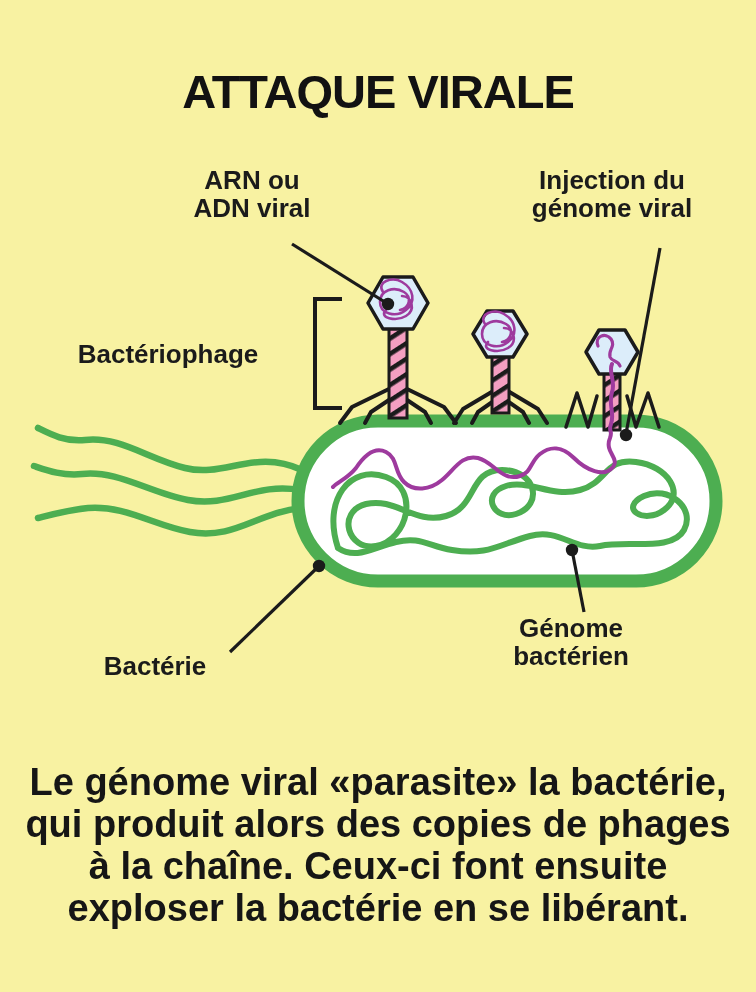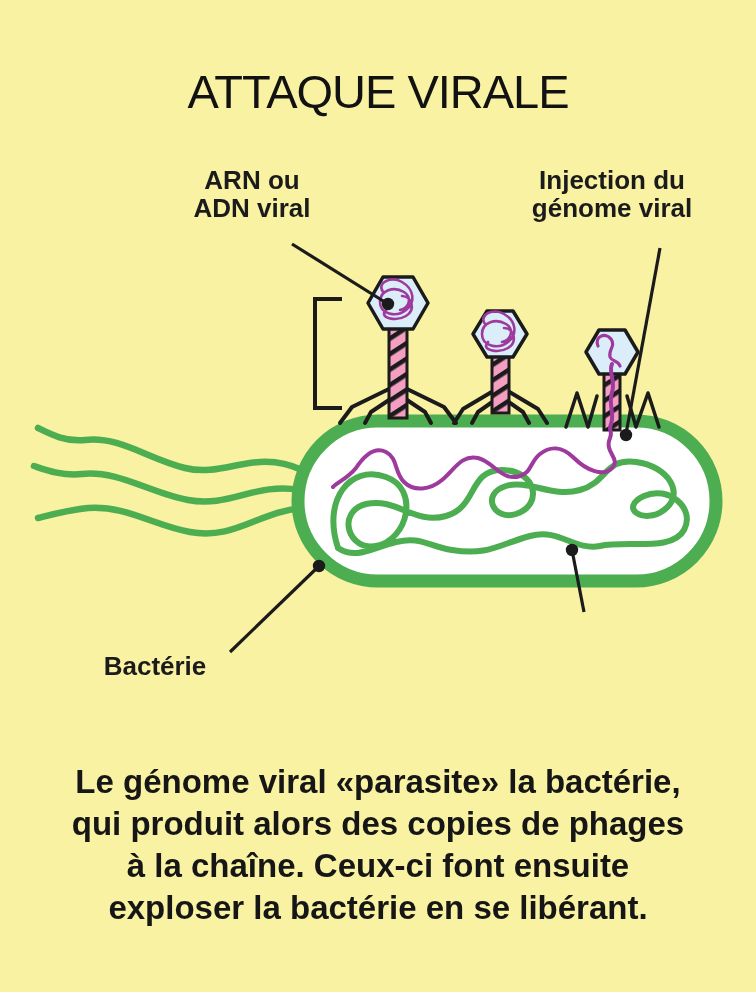--- a/index.html
+++ b/index.html
@@ -7,35 +7,35 @@
     --pink:#F49FC1; --headblue:#DCEDFA; --white:#ffffff;
   }
   html,body{margin:0;padding:0;}
   body{background:#e8e8e8;font-family:"Liberation Sans", sans-serif;}
   .canvas{
     position:relative;width:756px;height:992px;margin:0 auto;
     background:var(--bg);overflow:hidden;color:var(--ink);
   }
   .title{
     position:absolute;top:33px;left:0;right:0;text-align:center;
-    font-size:47px;font-weight:normal;letter-spacing:-1px;color:#121212;
+    font-size:47px;font-weight:bold;letter-spacing:-1px;color:#121212;
     font-family:"Liberation Sans", sans-serif;
   }
   .label{
     position:absolute;font-weight:bold;font-size:26px;line-height:1.06;
     color:var(--ink);white-space:pre-line;text-align:center;
   }
   .lbl-viral-genome{left:92px;top:167px;width:320px;}
   .lbl-injection{left:452px;top:167px;width:320px;}
   .lbl-bacteriophage{left:8px;top:341px;width:320px;}
   .lbl-bacteria{left:0px;top:634px;width:310px;margin-top:19px;}
   .lbl-bacterial-genome{left:421px;top:615px;width:300px;}
   .caption{
     position:absolute;left:20px;right:20px;top:761px;margin:0;
-    font-size:33px;font-weight:bold;line-height:42px;text-align:center;
+    font-size:38px;font-weight:bold;line-height:42px;text-align:center;
     white-space:pre-line;color:#161616;
   }
   svg.art{position:absolute;left:0;top:0;}
   .st-green{stroke:var(--green);fill:none;stroke-linecap:round;}
   .membrane{fill:var(--white);stroke:var(--green);stroke-width:13;}
   .genome{stroke:var(--green);stroke-width:6;fill:none;stroke-linecap:round;}
   .vgenome{stroke:var(--purple);fill:none;stroke-linecap:round;}
   .leg{stroke:var(--ink);stroke-width:4;fill:none;stroke-linecap:round;stroke-linejoin:round;}
   .leg3{stroke:var(--ink);stroke-width:3.5;fill:none;stroke-linecap:round;stroke-linejoin:round;}
   .tail{fill:url(#tailstripes);stroke:var(--ink);stroke-width:3;}
@@ -131,19 +131,22 @@
 
       <line class="pointer" x1="584" y1="612" x2="572" y2="550"></line>
       <circle class="pdot" cx="572" cy="550" r="6.2"></circle>
     </g>
   </svg>
 
   <div class="label lbl-viral-genome">ARN ou
 ADN viral</div>
   <div class="label lbl-injection">Injection du
 génome viral</div>
+  <div class="label lbl-bacteriophage">Bactériophage</div>
   <div class="label lbl-bacteria">Bactérie</div>
+  <div class="label lbl-bacterial-genome">Génome
+bactérien</div>
 
   <p class="caption">Le génome viral «parasite» la bactérie,
 qui produit alors des copies de phages
 à la chaîne. Ceux-ci font ensuite
 exploser la bactérie en se libérant.</p>
 </div>
 
 </body></html>

